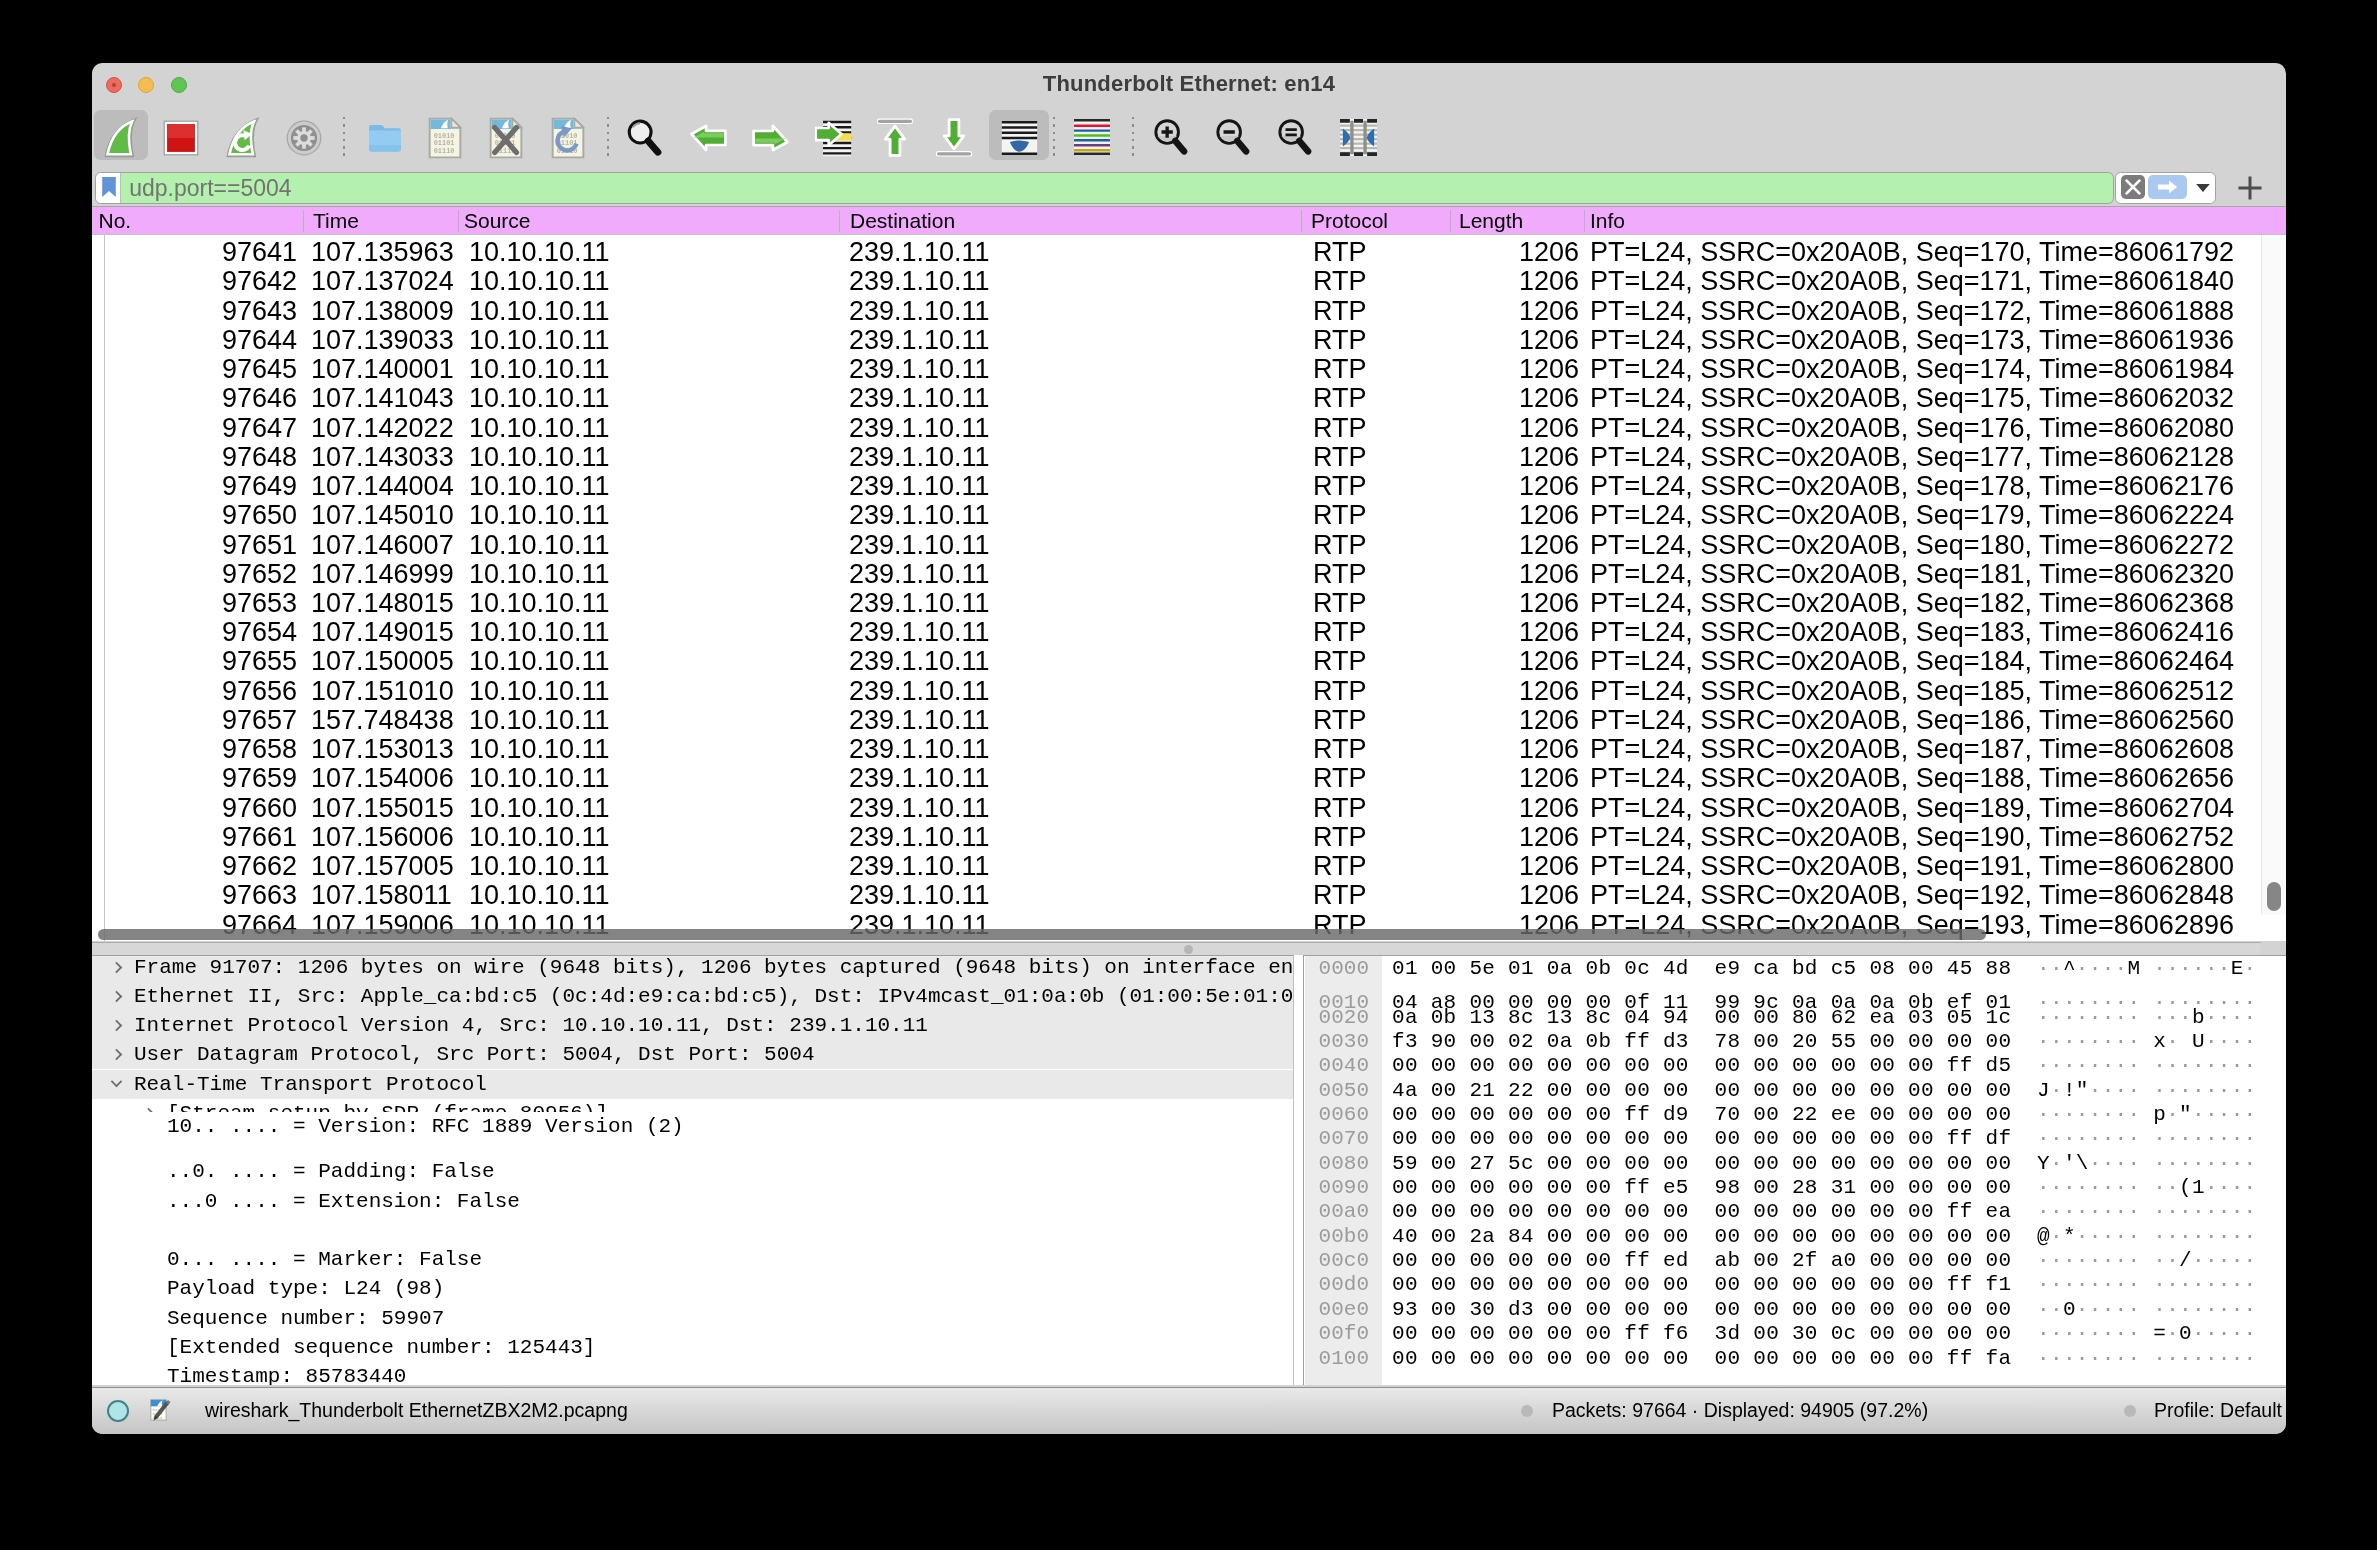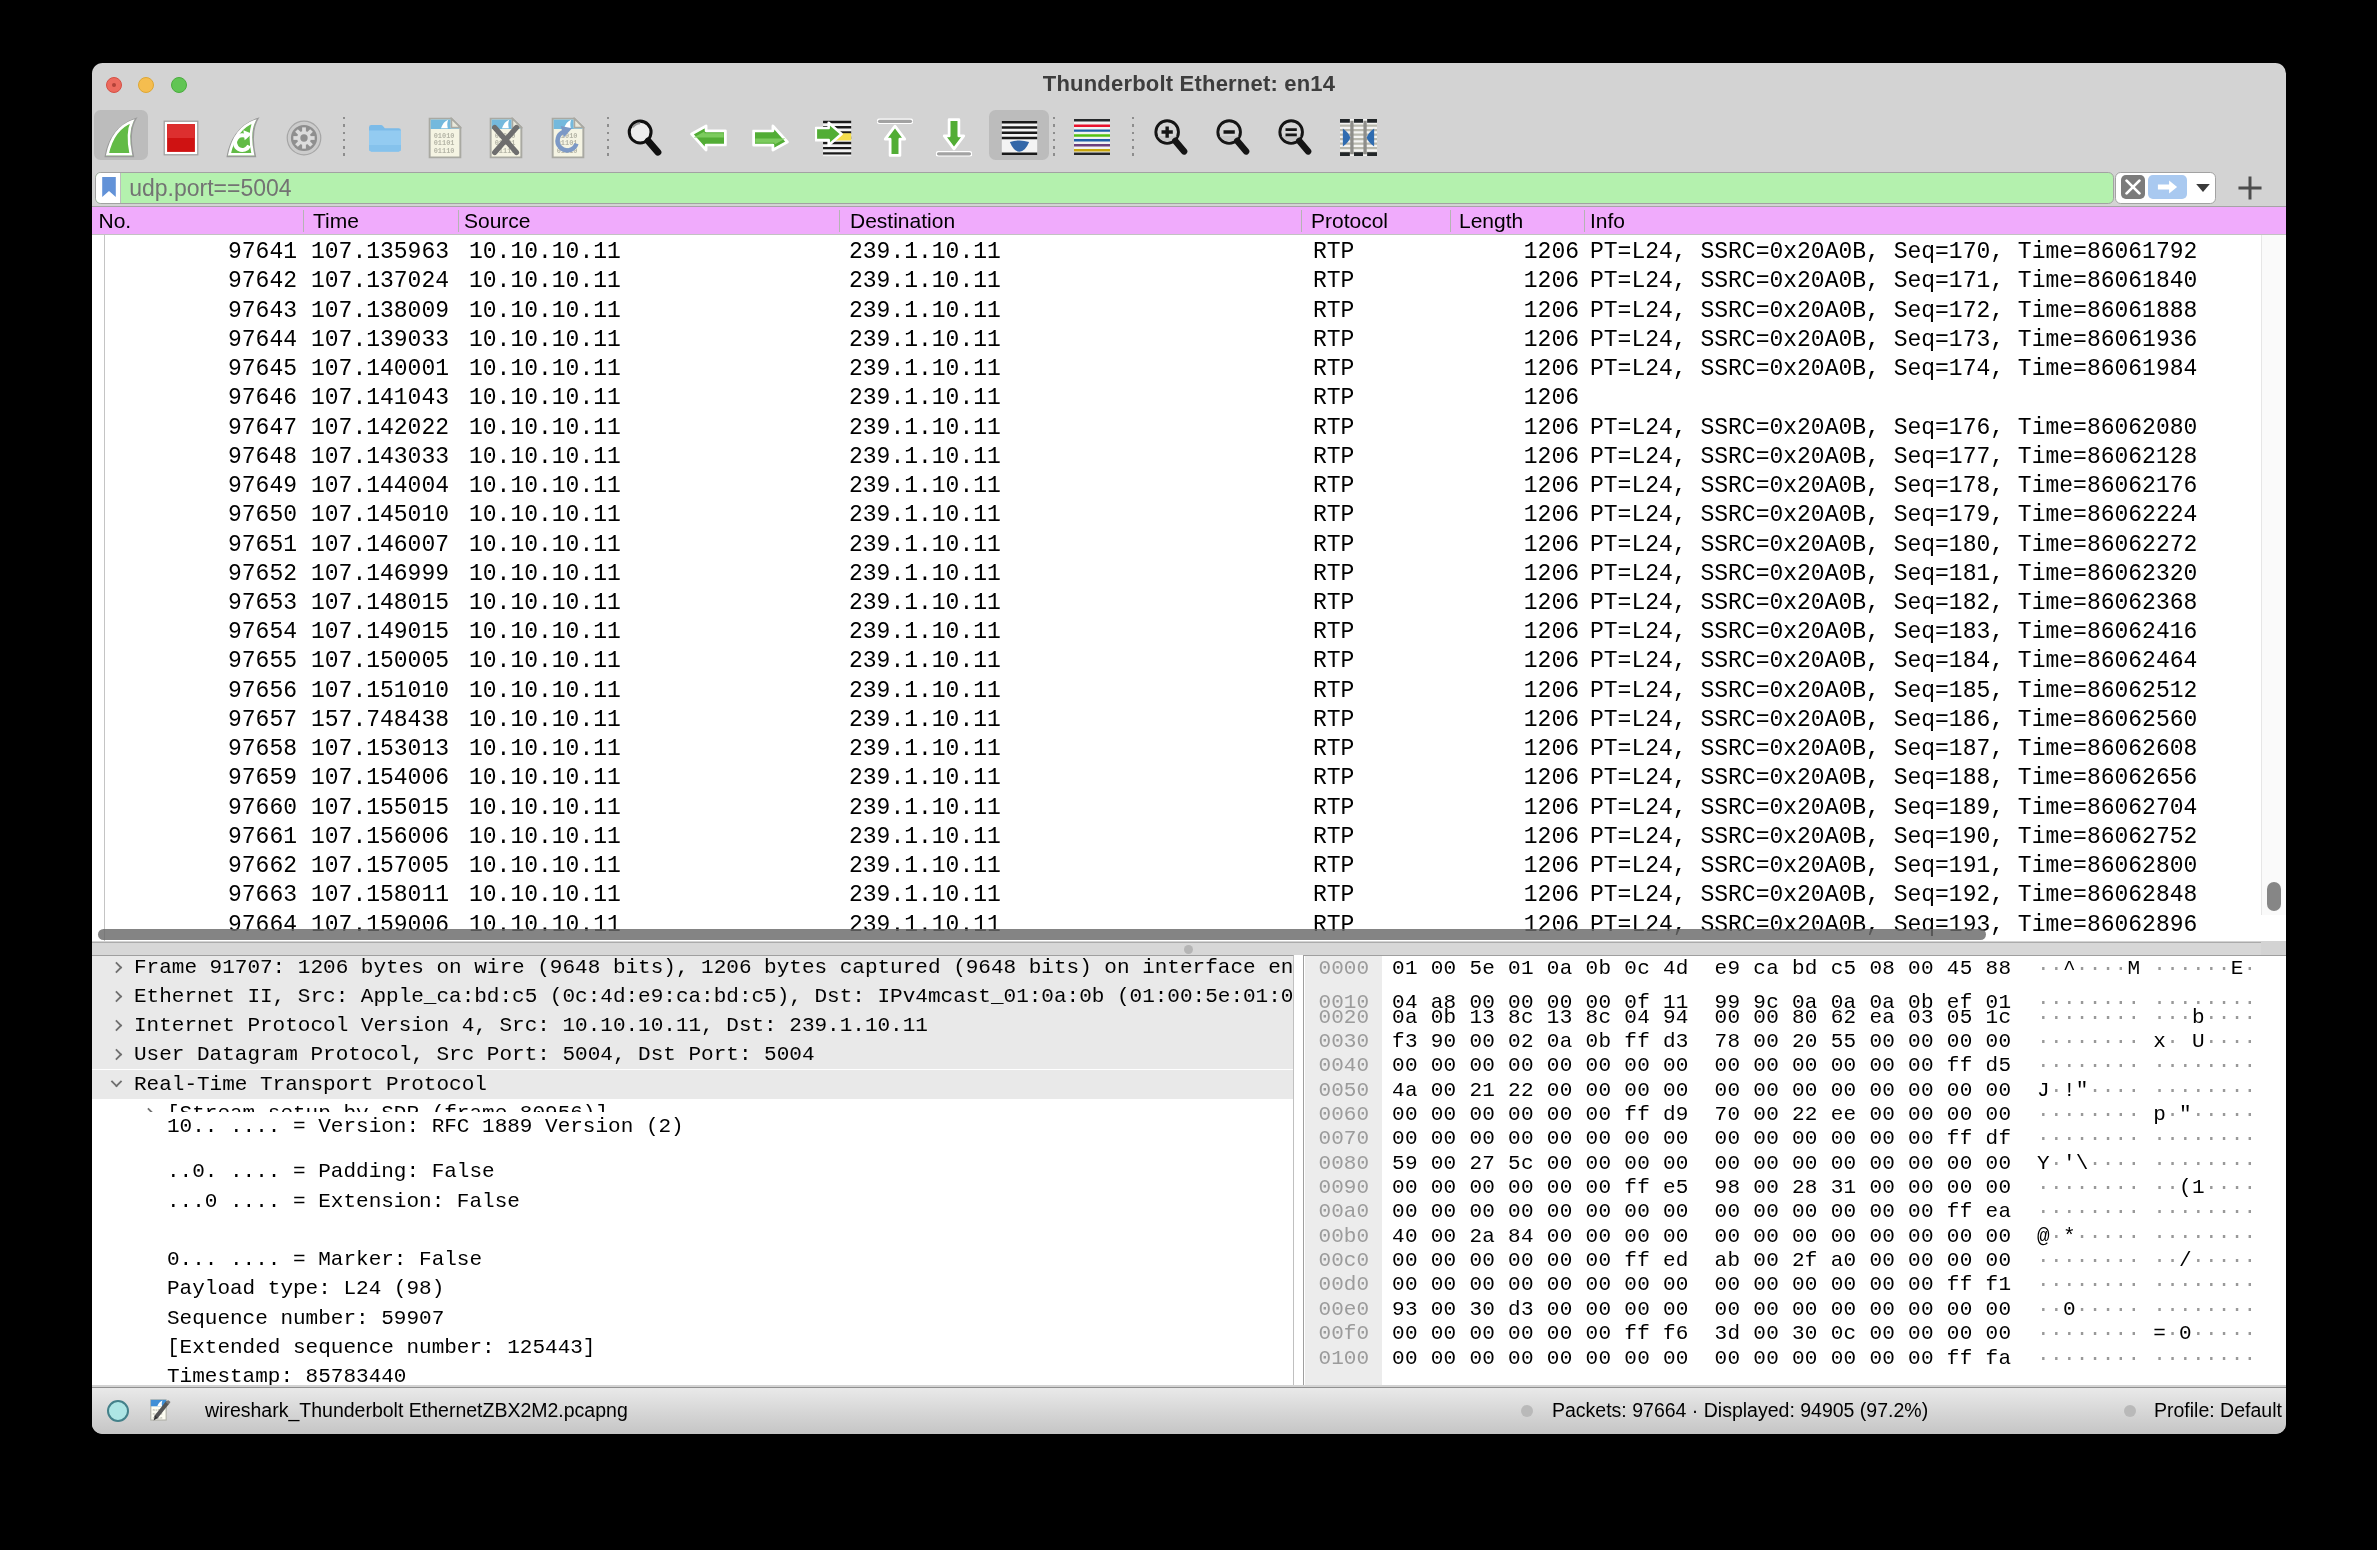--- a/index.html
+++ b/index.html
@@ -9,21 +9,21 @@
 .tbtn{position:absolute;top:47px;width:54px;height:50px;background:#bcbcbc;border-radius:6.5px}
 .tsep{position:absolute;top:54px;height:42px;width:2.4px;background-image:repeating-linear-gradient(to bottom,#8d8d8d 0 2.4px,rgba(0,0,0,0) 2.4px 7.3px);background-size:2.4px 100%;background-repeat:no-repeat;background-position:center}
 #fbar{position:absolute;left:3.2px;top:109px;width:2019px;height:32px;background:#b4f1ae;border:1.2px solid #a2a2a2;border-radius:5.7px;overflow:hidden}
 #fbook{position:absolute;left:0;top:0;width:25px;height:30px;background:#fff;border-right:1.2px solid #bdbdbd}
 #ftext{position:absolute;left:33px;top:0;font-size:23px;line-height:31px;color:#737373}
 #fctl{position:absolute;left:2023px;top:109px;width:101px;height:32px;background:#fff;border:1.2px solid #a2a2a2;border-radius:5.7px}
 #fplus{position:absolute;left:2144px;top:111px;width:28px;height:28px}
 #hdr{position:absolute;left:0;top:143px;width:2194px;height:29px;background:#f0abfc;border-top:0.8px solid #a5a5a5;border-bottom:0.8px solid #c2c2c2;font-size:21px;color:#000}
 #hdr span{position:absolute;top:0;line-height:28px}
 .hsep{position:absolute;top:3.2px;height:22px;width:0.8px;background:#b4b4b4}
-#list{position:absolute;left:0;top:172px;width:2194px;height:706px;background:#fff;overflow:hidden;font-family:Liberation Mono, monospace;font-size:23px}
+#list{position:absolute;left:0;top:172px;width:2194px;height:706px;background:#fff;overflow:hidden;font-family:Liberation Sans, sans-serif;font-size:27px}
 .prow{position:absolute;left:0;width:2194px;height:29px;line-height:29px;white-space:pre}
 .prow span{position:absolute;top:0}
 .cno{left:78px;width:127px;text-align:right}
 .ctime{left:219px}
 .csrc{left:377px}
 .cdst{left:757px}
 .cpro{left:1221px}
 .clen{left:1360px;width:127px;text-align:right}
 .cinfo{left:1498px}
 #lvline{position:absolute;left:12px;top:172px;width:0.8px;height:706px;background:#c4c4c4}
@@ -309,21 +309,21 @@
     <div class="hsep" style="left:1209px"></div>
       <div class="hsep" style="left:1358px"></div>
       <div class="hsep" style="left:1492px"></div>
   </div>
   <div id="list">
 <div class="prow" style="top:3.2px"><span class="cno">97641</span><span class="ctime">107.135963</span><span class="csrc">10.10.10.11</span><span class="cdst">239.1.10.11</span><span class="cpro">RTP</span><span class="clen">1206</span><span class="cinfo">PT=L24, SSRC=0x20A0B, Seq=170, Time=86061792</span></div>
 <div class="prow" style="top:32px"><span class="cno">97642</span><span class="ctime">107.137024</span><span class="csrc">10.10.10.11</span><span class="cdst">239.1.10.11</span><span class="cpro">RTP</span><span class="clen">1206</span><span class="cinfo">PT=L24, SSRC=0x20A0B, Seq=171, Time=86061840</span></div>
 <div class="prow" style="top:62px"><span class="cno">97643</span><span class="ctime">107.138009</span><span class="csrc">10.10.10.11</span><span class="cdst">239.1.10.11</span><span class="cpro">RTP</span><span class="clen">1206</span><span class="cinfo">PT=L24, SSRC=0x20A0B, Seq=172, Time=86061888</span></div>
 <div class="prow" style="top:91px"><span class="cno">97644</span><span class="ctime">107.139033</span><span class="csrc">10.10.10.11</span><span class="cdst">239.1.10.11</span><span class="cpro">RTP</span><span class="clen">1206</span><span class="cinfo">PT=L24, SSRC=0x20A0B, Seq=173, Time=86061936</span></div>
 <div class="prow" style="top:120px"><span class="cno">97645</span><span class="ctime">107.140001</span><span class="csrc">10.10.10.11</span><span class="cdst">239.1.10.11</span><span class="cpro">RTP</span><span class="clen">1206</span><span class="cinfo">PT=L24, SSRC=0x20A0B, Seq=174, Time=86061984</span></div>
-<div class="prow" style="top:149px"><span class="cno">97646</span><span class="ctime">107.141043</span><span class="csrc">10.10.10.11</span><span class="cdst">239.1.10.11</span><span class="cpro">RTP</span><span class="clen">1206</span></div>
+<div class="prow" style="top:149px"><span class="cno">97646</span><span class="ctime">107.141043</span><span class="csrc">10.10.10.11</span><span class="cdst">239.1.10.11</span><span class="cpro">RTP</span><span class="clen">1206</span><span class="cinfo">PT=L24, SSRC=0x20A0B, Seq=175, Time=86062032</span></div>
 <div class="prow" style="top:179px"><span class="cno">97647</span><span class="ctime">107.142022</span><span class="csrc">10.10.10.11</span><span class="cdst">239.1.10.11</span><span class="cpro">RTP</span><span class="clen">1206</span><span class="cinfo">PT=L24, SSRC=0x20A0B, Seq=176, Time=86062080</span></div>
 <div class="prow" style="top:208px"><span class="cno">97648</span><span class="ctime">107.143033</span><span class="csrc">10.10.10.11</span><span class="cdst">239.1.10.11</span><span class="cpro">RTP</span><span class="clen">1206</span><span class="cinfo">PT=L24, SSRC=0x20A0B, Seq=177, Time=86062128</span></div>
 <div class="prow" style="top:237px"><span class="cno">97649</span><span class="ctime">107.144004</span><span class="csrc">10.10.10.11</span><span class="cdst">239.1.10.11</span><span class="cpro">RTP</span><span class="clen">1206</span><span class="cinfo">PT=L24, SSRC=0x20A0B, Seq=178, Time=86062176</span></div>
 <div class="prow" style="top:266px"><span class="cno">97650</span><span class="ctime">107.145010</span><span class="csrc">10.10.10.11</span><span class="cdst">239.1.10.11</span><span class="cpro">RTP</span><span class="clen">1206</span><span class="cinfo">PT=L24, SSRC=0x20A0B, Seq=179, Time=86062224</span></div>
 <div class="prow" style="top:296px"><span class="cno">97651</span><span class="ctime">107.146007</span><span class="csrc">10.10.10.11</span><span class="cdst">239.1.10.11</span><span class="cpro">RTP</span><span class="clen">1206</span><span class="cinfo">PT=L24, SSRC=0x20A0B, Seq=180, Time=86062272</span></div>
 <div class="prow" style="top:325px"><span class="cno">97652</span><span class="ctime">107.146999</span><span class="csrc">10.10.10.11</span><span class="cdst">239.1.10.11</span><span class="cpro">RTP</span><span class="clen">1206</span><span class="cinfo">PT=L24, SSRC=0x20A0B, Seq=181, Time=86062320</span></div>
 <div class="prow" style="top:354px"><span class="cno">97653</span><span class="ctime">107.148015</span><span class="csrc">10.10.10.11</span><span class="cdst">239.1.10.11</span><span class="cpro">RTP</span><span class="clen">1206</span><span class="cinfo">PT=L24, SSRC=0x20A0B, Seq=182, Time=86062368</span></div>
 <div class="prow" style="top:383px"><span class="cno">97654</span><span class="ctime">107.149015</span><span class="csrc">10.10.10.11</span><span class="cdst">239.1.10.11</span><span class="cpro">RTP</span><span class="clen">1206</span><span class="cinfo">PT=L24, SSRC=0x20A0B, Seq=183, Time=86062416</span></div>
 <div class="prow" style="top:412px"><span class="cno">97655</span><span class="ctime">107.150005</span><span class="csrc">10.10.10.11</span><span class="cdst">239.1.10.11</span><span class="cpro">RTP</span><span class="clen">1206</span><span class="cinfo">PT=L24, SSRC=0x20A0B, Seq=184, Time=86062464</span></div>
 <div class="prow" style="top:442px"><span class="cno">97656</span><span class="ctime">107.151010</span><span class="csrc">10.10.10.11</span><span class="cdst">239.1.10.11</span><span class="cpro">RTP</span><span class="clen">1206</span><span class="cinfo">PT=L24, SSRC=0x20A0B, Seq=185, Time=86062512</span></div>

